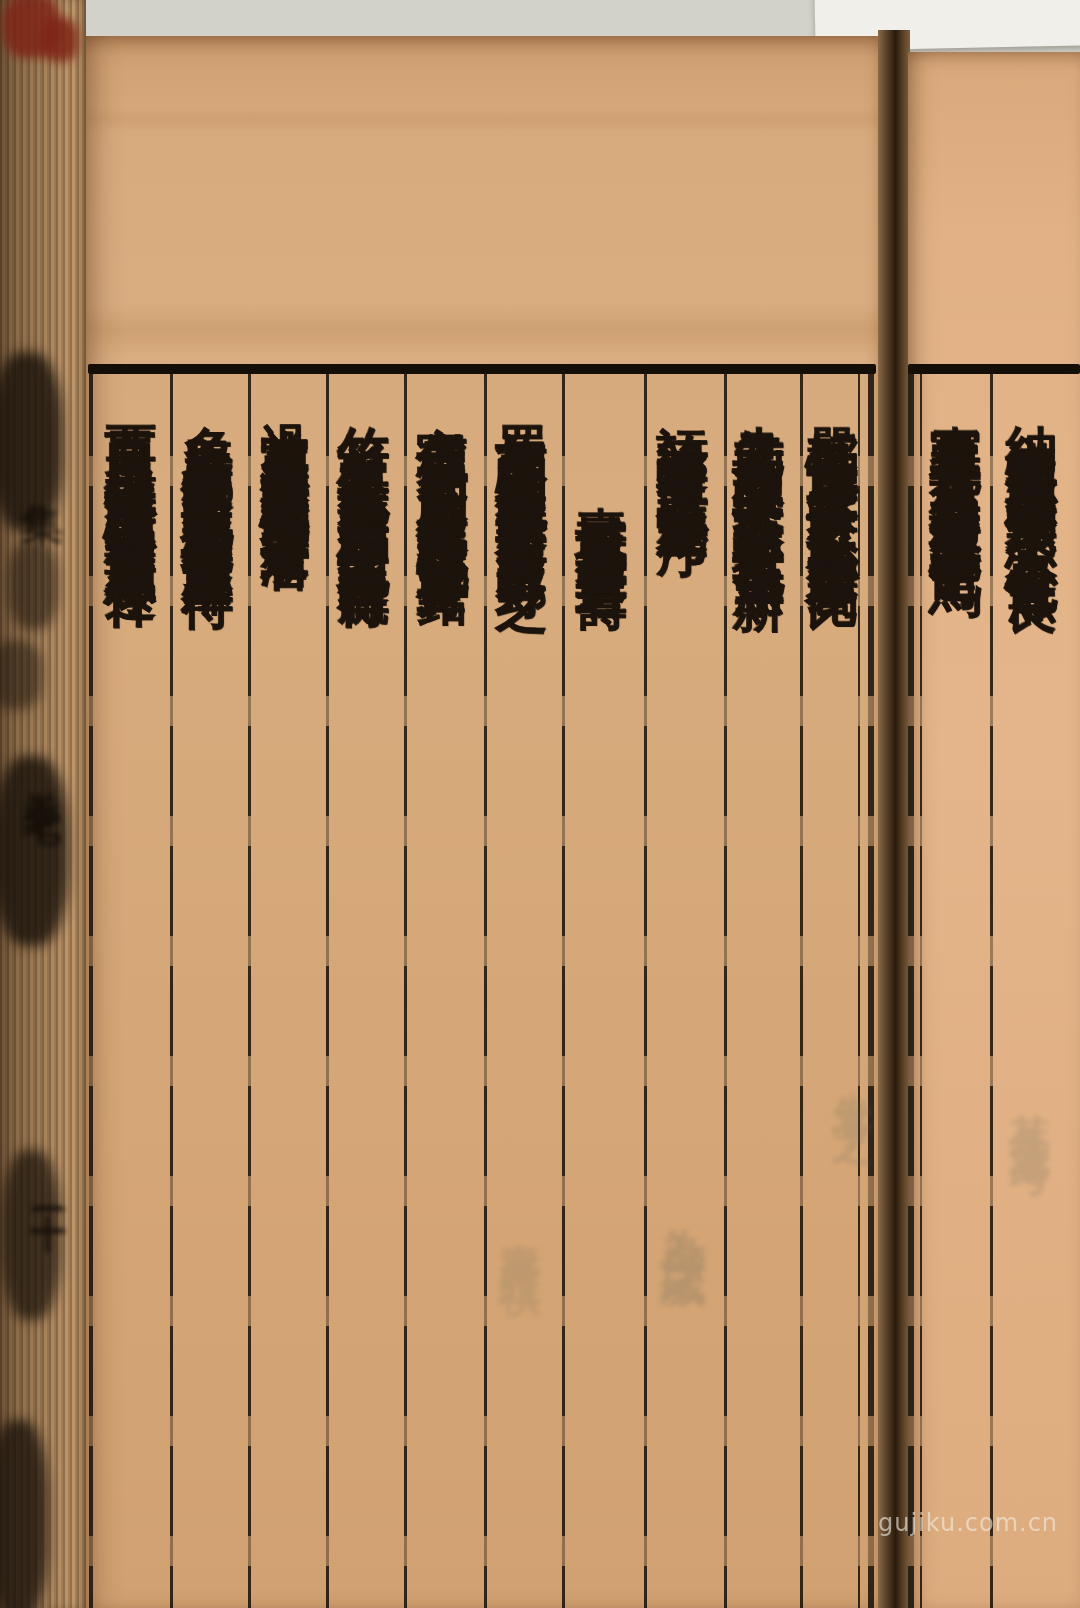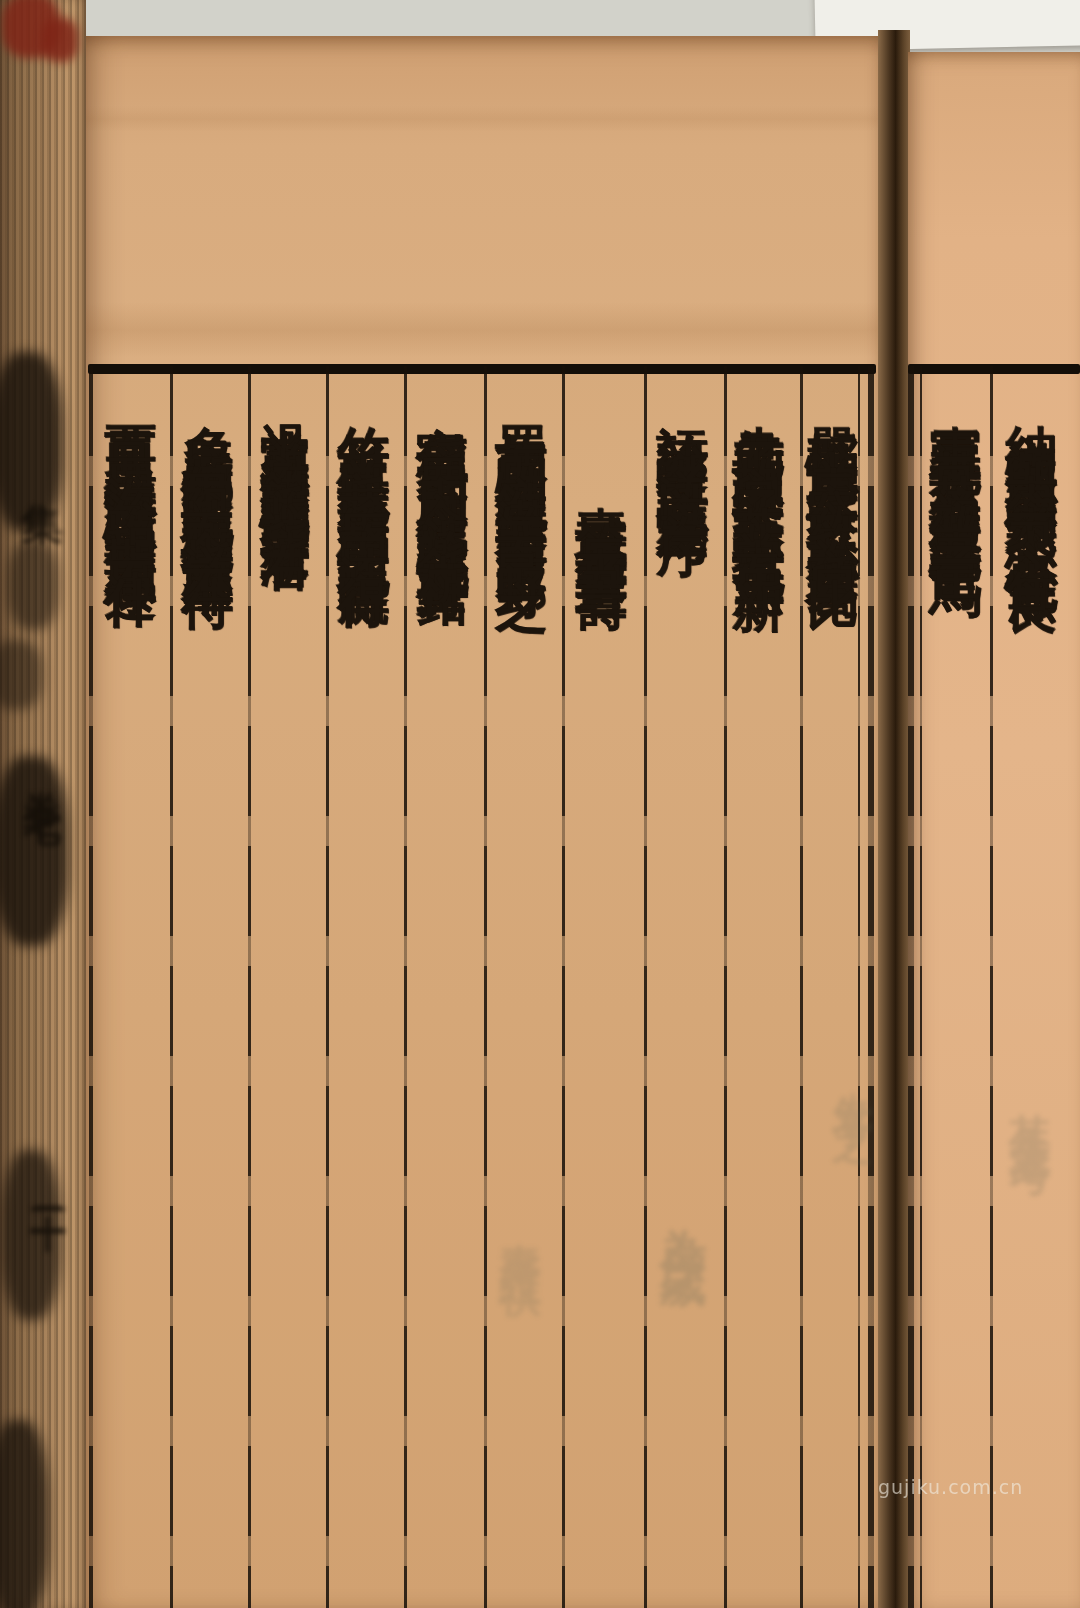--- a/index.html
+++ b/index.html
@@ -57,22 +57,22 @@
     text-shadow:.6px .6px .7px rgba(25,16,8,.9), -.5px -.5px .6px rgba(25,16,8,.6);
     white-space:nowrap;}
   .col.small{font-size:49px;letter-spacing:6px;}
 
   
   .ghost{position:absolute;writing-mode:vertical-rl;text-orientation:upright;
     font-size:48px;letter-spacing:10px;font-weight:bold;color:#6b6a56;
     opacity:.28;filter:blur(2.5px);white-space:nowrap;}
 
   
-  .watermark{position:absolute;left:878px;top:1476px;font-family:"DejaVu Sans",sans-serif;
-    font-size:19px;letter-spacing:1px;color:rgba(240,235,225,.62);}
+  .watermark{position:absolute;left:878px;top:1509px;font-family:"DejaVu Sans",sans-serif;
+    font-size:24px;letter-spacing:1px;color:rgba(240,235,225,.62);}
 </style>
 </head>
 <body>
 
 <div class="photo">
 
   <div class="bg-white-corner"></div>
 
   <div class="spine">
     <div class="blob-red" style="left:2px;top:-6px;width:58px;height:64px;"></div>

